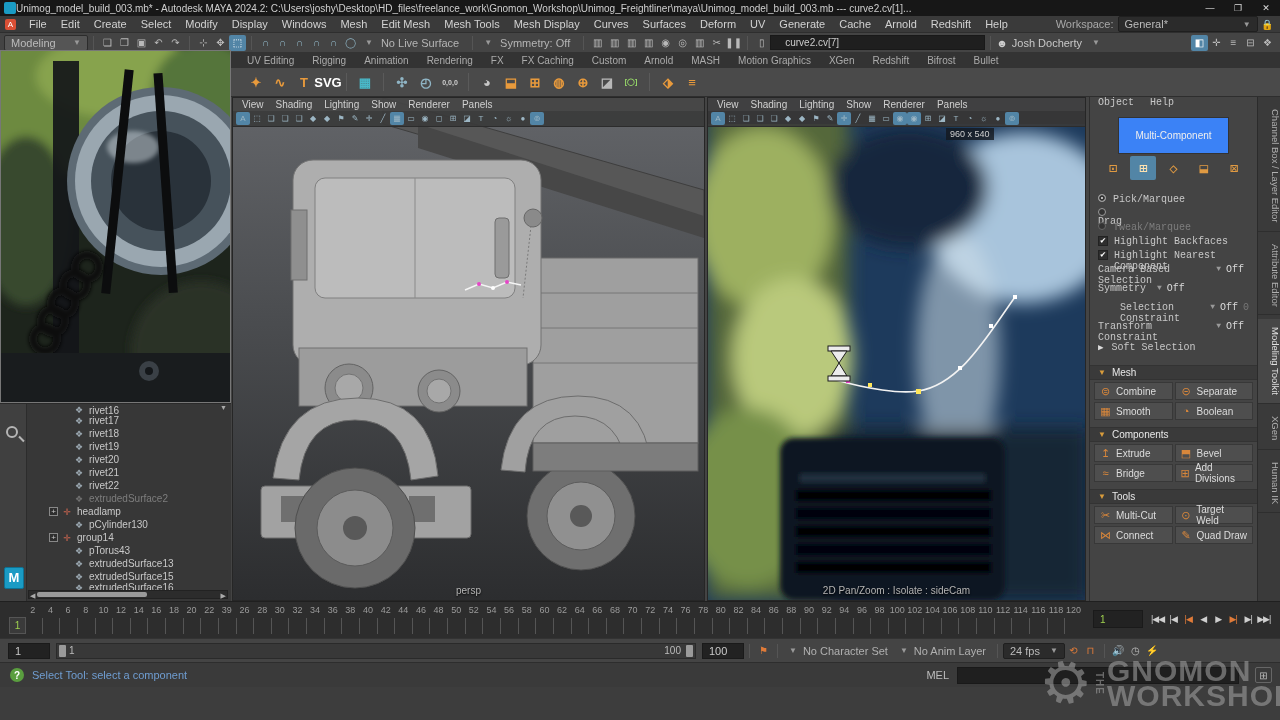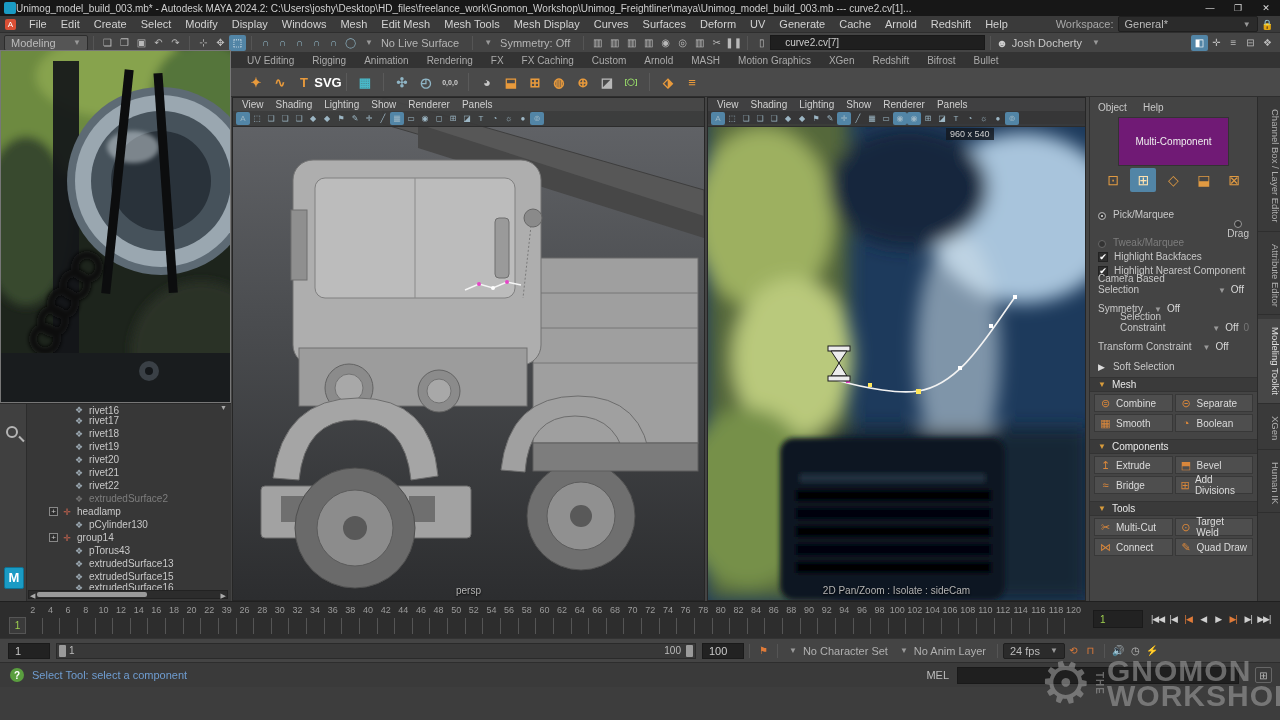--- a/index.html
+++ b/index.html
@@ -54,21 +54,21 @@
   .out-item.muted { color:#7d7d7d; }
   .out-item.muted .oicon { color:#707070; }
   .out-item.clipped { height:8px; overflow:hidden; }
   .out-item.clippedb { height:9px; overflow:hidden; }
   .magnifier { position:absolute; left:6px; top:22px; width:12px; height:12px; border:2px solid #b5b5b5; border-radius:50%; }
   .magnifier::after { content:""; position:absolute; left:10px; top:10px; width:7px; height:2px; background:#b5b5b5;
     transform:rotate(45deg); }
   
   #toolkit { top:97px; left:1089px; width:168px; height:504px; background:#444; border-left:1px solid #2e2e2e;
     font-size:10px; overflow:hidden; }
-  .tk-row { display:flex; align-items:flex-end; padding:0 8px; }
+  .tk-row { display:flex; align-items:flex-start; padding:0 8px;font-family:Liberation Mono, monospace; }
   .tk-btn { flex:1; background:#4e4e4e; border:1px solid #383838; height:18px; display:flex; align-items:center;
     gap:4px; padding:0 4px; color:#dcdcdc; }
   .tk-btn .tkic { color:#d9873b; font-size:11px; width:13px; text-align:center; }
   .tk-section-h { display:flex; align-items:center; gap:6px; background:#3a3a3a; height:15px; padding:0 8px;
     color:#e8e8e8; margin-top:5px; border-top:1px solid #333; border-bottom:1px solid #333;}
   .tk-grid { display:grid; grid-template-columns:1fr 1fr; gap:2px; padding:2px 4px; }
   .radio { width:8px; height:8px; border-radius:50%; border:1px solid #9a9a9a; margin-right:7px; background:#333; flex:none;}
   .radio.selected { background:#e8e8e8; box-shadow:inset 0 0 0 2px #333; }
   .radio.disabled { border-color:#666; }
   .chk { width:10px; height:10px; border:1px solid #222; background:#2e2e2e; color:#fff; font-size:9px; line-height:9px;
@@ -587,21 +587,21 @@
     <div class="cam-label">2D Pan/Zoom : Isolate : sideCam</div>
   </div>
 
   <div class="abs" id="toolkit">
     <div class="tk-row" style="height:16px;gap:16px;">
 
     <span>Object</span>
         <span>Help</span>
       </div>
     <div style="text-align:center;margin:4px 0 2px;">
-      <span style="display:inline-block;background:#701a75;border:1px solid #333;color:#eee;padding:18px 16px;">Multi-Component</span>
+      <span style="display:inline-block;background:#3b82f6;border:1px solid #333;color:#eee;padding:12px 16px;">Multi-Component</span>
     </div>
     <div class="tk-row" style="justify-content:space-between;padding:0 10px;">
 
     <span class="selmode">⊡</span>
         <span class="selmode active">⊞</span>
         <span class="selmode">◇</span>
         <span class="selmode">⬓</span>
         <span class="selmode">⊠</span>
       </div>
     <div style="margin-top:14px;">

